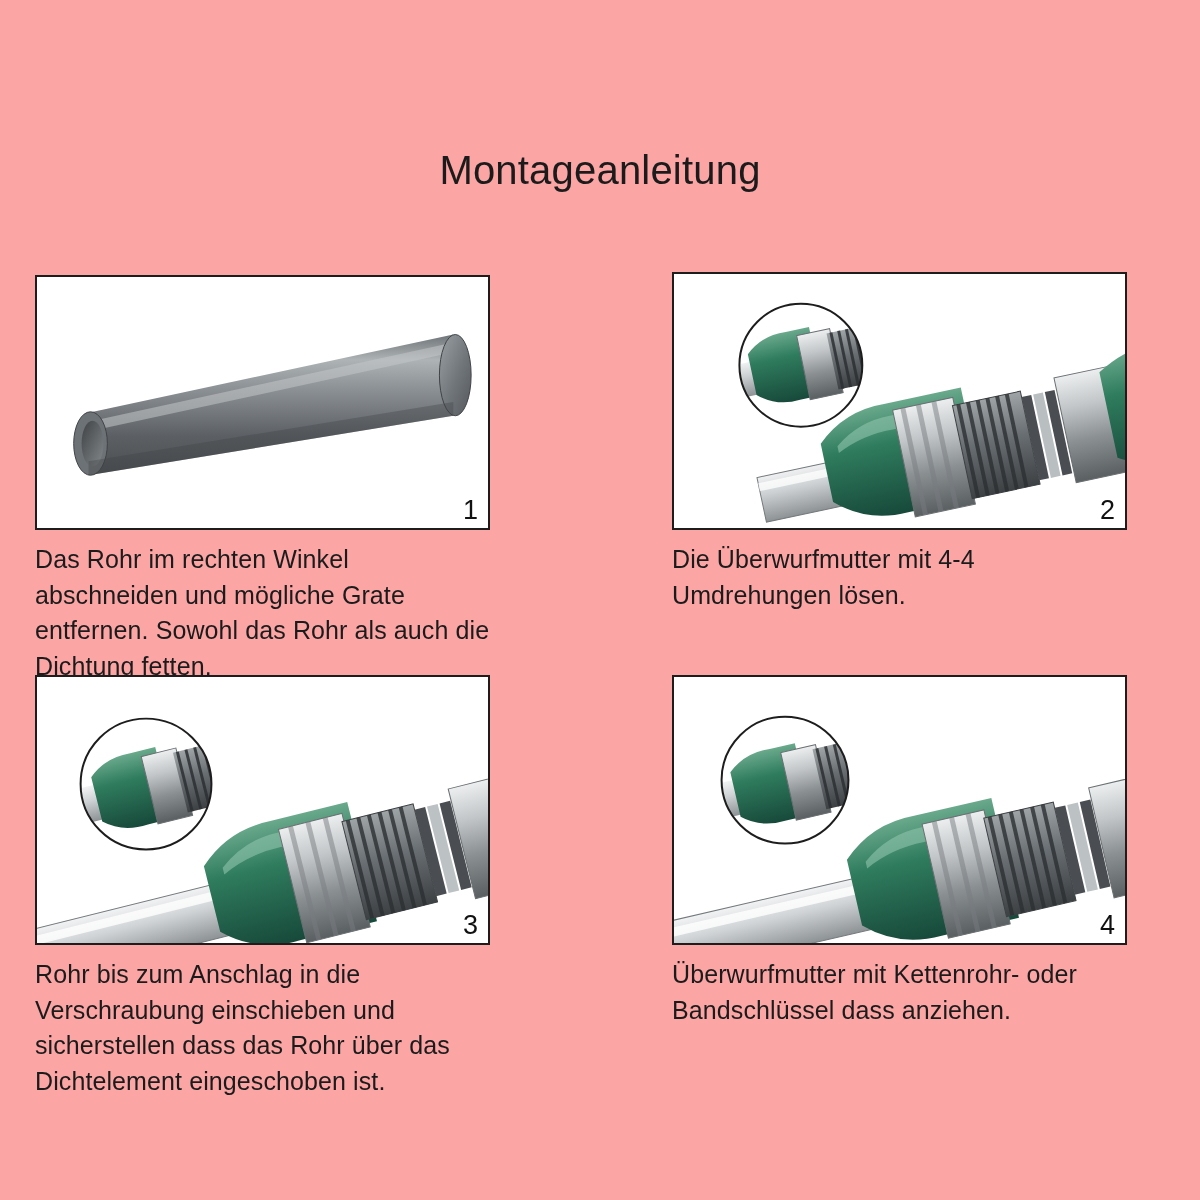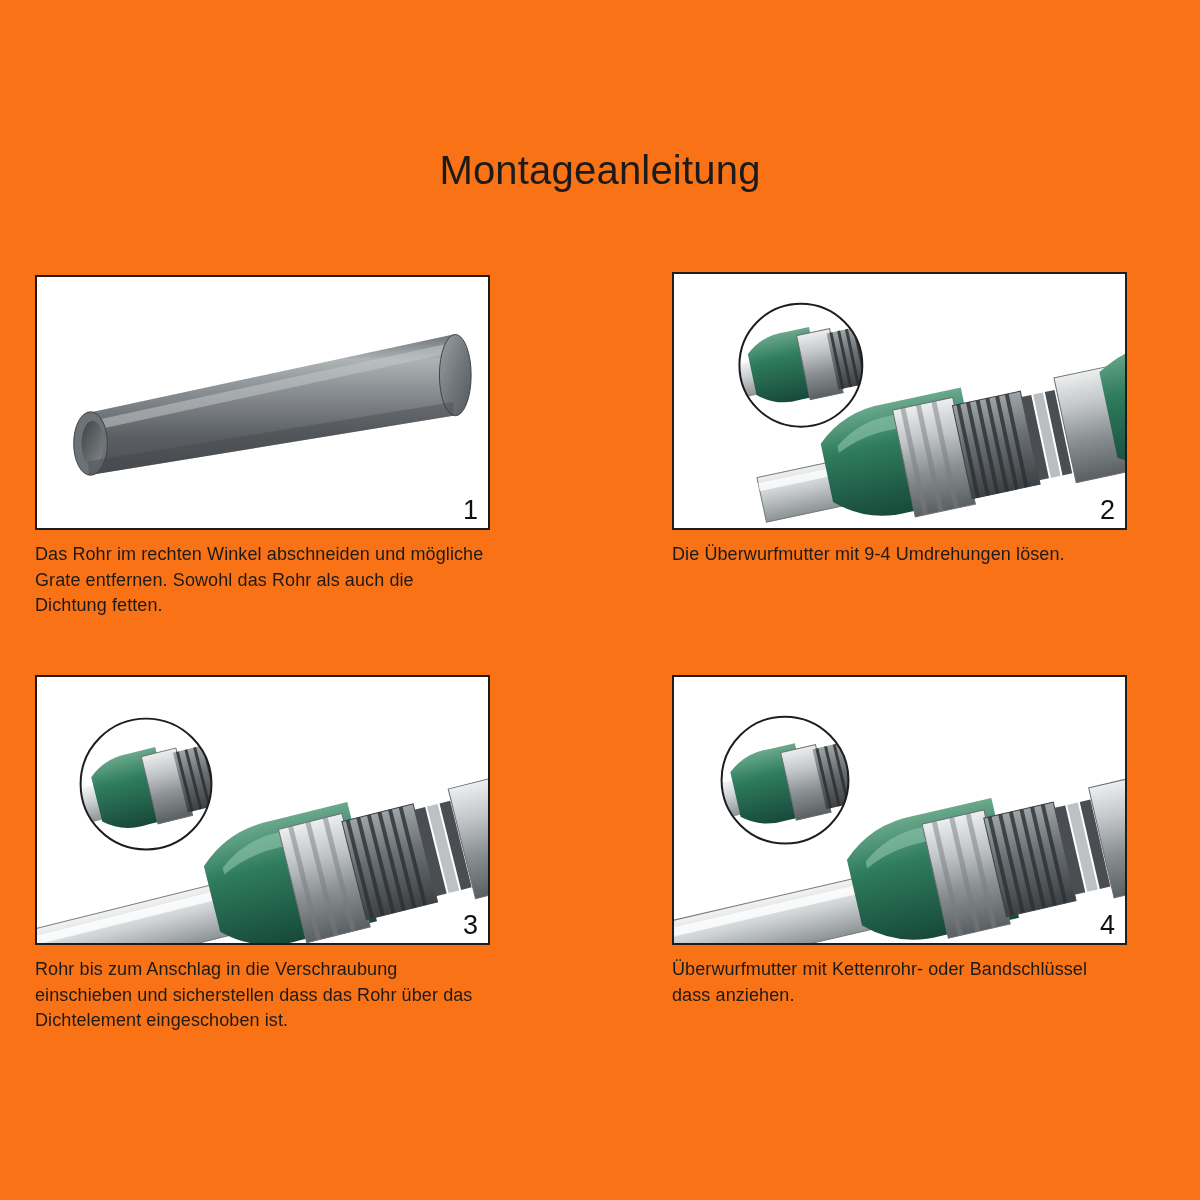--- a/index.html
+++ b/index.html
@@ -13,21 +13,21 @@
     font-family: "Liberation Sans", sans-serif;
     color: #1a1a1a;
     position: relative;
     overflow: hidden;
   }
   .page {
     position: absolute;
     left: 0; top: 0;
     width: 1200px;
     height: 1200px;
-    background: #f97316;
+    background: #fca5a5;
   }
   .doc-title {
     position: absolute;
     left: 0;
     top: 148px;
     width: 1200px;
     text-align: center;
     font-size: 40px;
     font-weight: 400;
     letter-spacing: 0.2px;
@@ -48,21 +48,21 @@
   .step-number {
     position: absolute;
     right: 10px;
     bottom: 2px;
     font-size: 27px;
     color: #111;
     z-index: 40;
   }
   .step-caption {
     margin-top: 12px;
-    font-size: 18px;
+    font-size: 25px;
     line-height: 1.42;
     color: #1b1b1b;
     letter-spacing: 0.1px;
   }
 
   
   #step-1 { left: 35px;  top: 275px;  width: 455px; }
   #step-2 { left: 672px; top: 272px;  width: 455px; }
   #step-3 { left: 35px;  top: 675px;  width: 455px; }
   #step-4 { left: 672px; top: 675px;  width: 455px; }
@@ -200,21 +200,21 @@
                 <rect x="179" y="66" width="3" height="58"></rect>
                 <rect x="187" y="66" width="3" height="58"></rect>
               </g>
             </g>
           </g>
           <circle cx="128" cy="92" r="62" fill="none" stroke="#1d1d1d" stroke-width="2"></circle>
         </g>
       </svg>
       <div class="step-number">2</div>
     </div>
-    <div class="step-caption">Die Überwurfmutter mit 9-4 Umdrehungen lösen.</div>
+    <div class="step-caption">Die Überwurfmutter mit 4-4 Umdrehungen lösen.</div>
   </div>
 
   <div class="step" id="step-3">
     <div class="step-figure">
       <svg class="art" viewBox="0 0 455 270" preserveAspectRatio="none">
         <defs>
           <linearGradient id="grn3" x1="0" y1="0" x2="0" y2="1">
             <stop offset="0%" stop-color="#6aa98c"></stop>
             <stop offset="35%" stop-color="#2f7c5e"></stop>
             <stop offset="100%" stop-color="#17493a"></stop>

